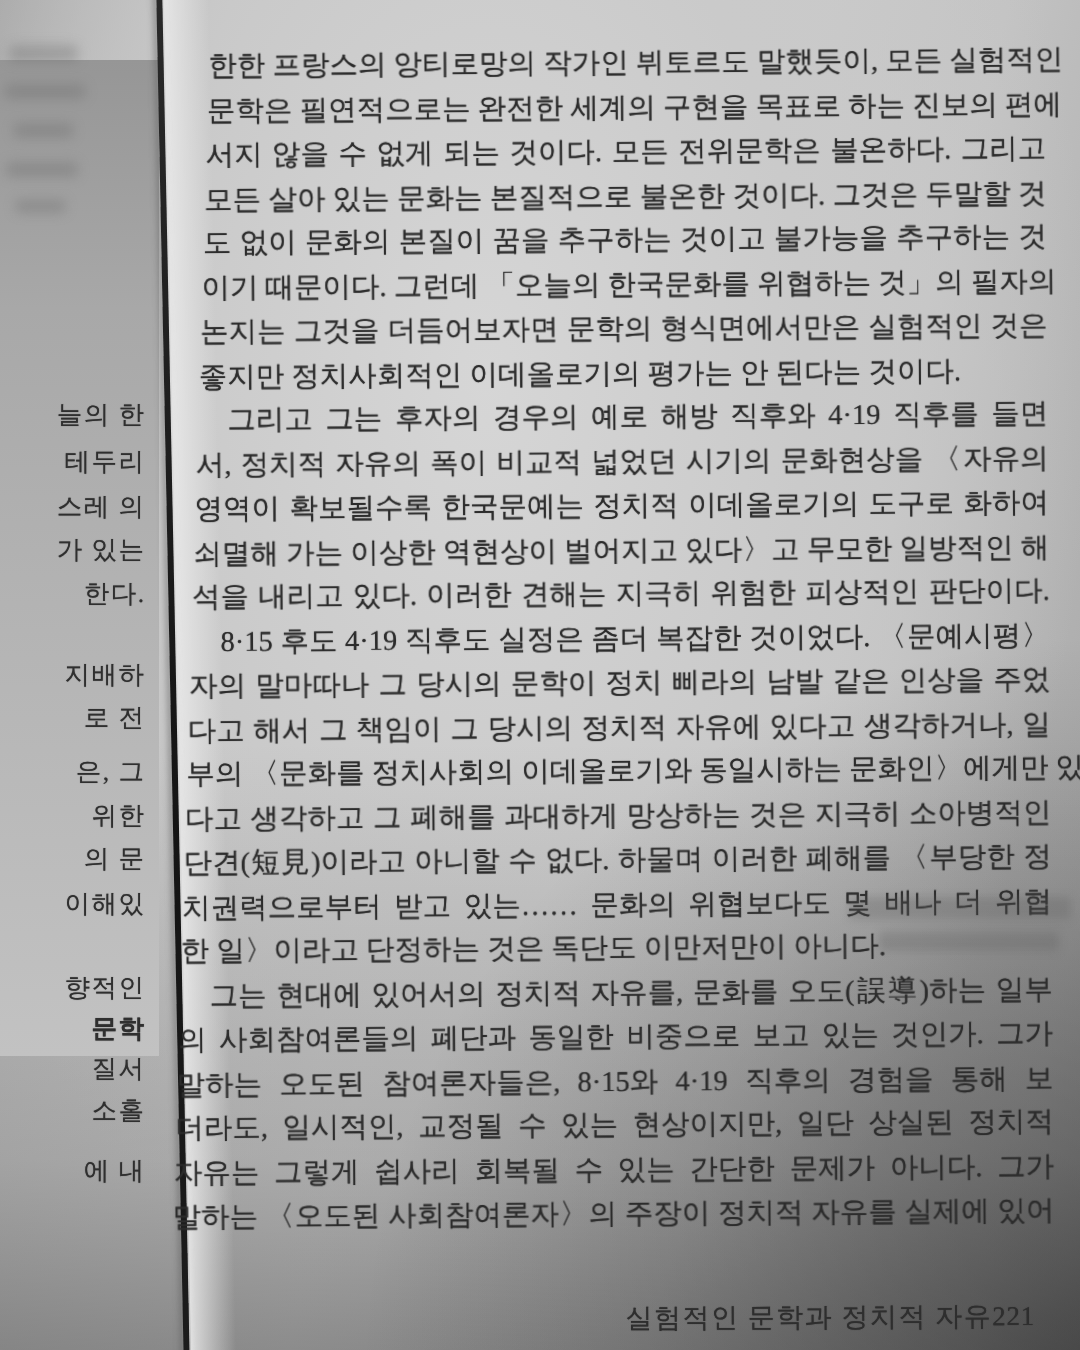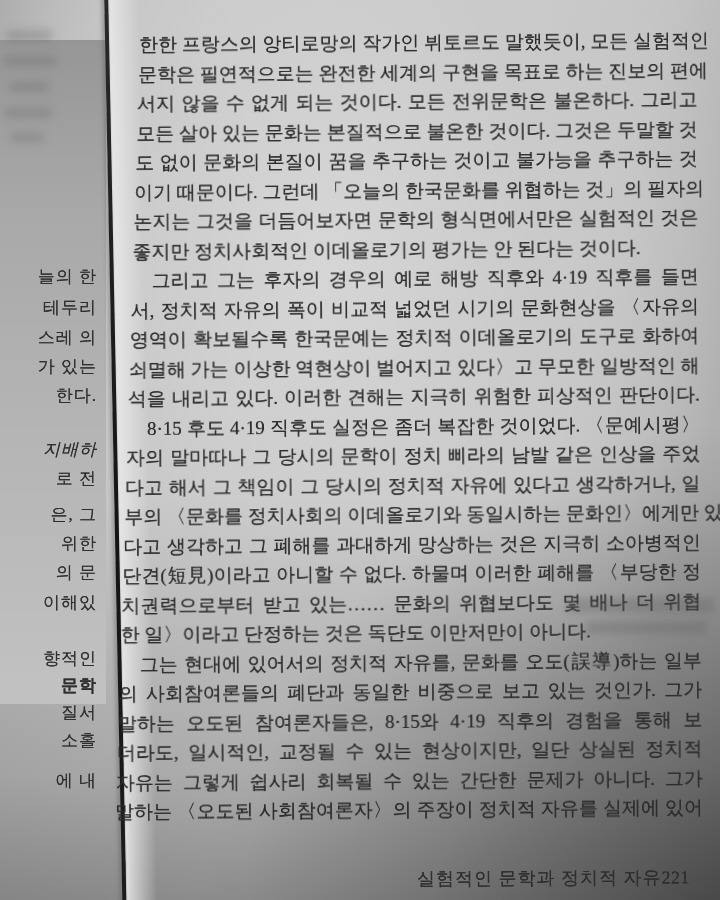--- a/index.html
+++ b/index.html
@@ -74,21 +74,21 @@
 <body>
 
 <div class="photo">
 
   <div class="left-strip">
       <div class="fragment" style="top: 225px;">늘의 한</div>
       <div class="fragment" style="top: 256px;">테두리</div>
       <div class="fragment" style="top: 286px; font-family: Liberation Serif, serif;">스레 의</div>
       <div class="fragment" style="top: 315px;">가 있는</div>
       <div class="fragment" style="top: 344px;">한다.</div>
-      <div class="fragment" style="top: 398px; font-style: italic;">지배하</div>
+      <div class="fragment" style="top: 398px;">지배하</div>
       <div class="fragment" style="top: 427px;">로 전</div>
       <div class="fragment" style="top: 463px;">은, 그</div>
       <div class="fragment" style="top: 492px;">위한</div>
       <div class="fragment" style="top: 521px;">의 문</div>
       <div class="fragment" style="top: 551px;">이해있</div>
       <div class="fragment" style="top: 607px;">향적인</div>
       <div class="fragment" style="top: 634px; font-weight: bold;">문학</div>
       <div class="fragment" style="top: 661px; font-family: Liberation Mono, monospace;">질서</div>
       <div class="fragment" style="top: 689px;">소홀</div>
       <div class="fragment" style="top: 729px;">에 내</div>

